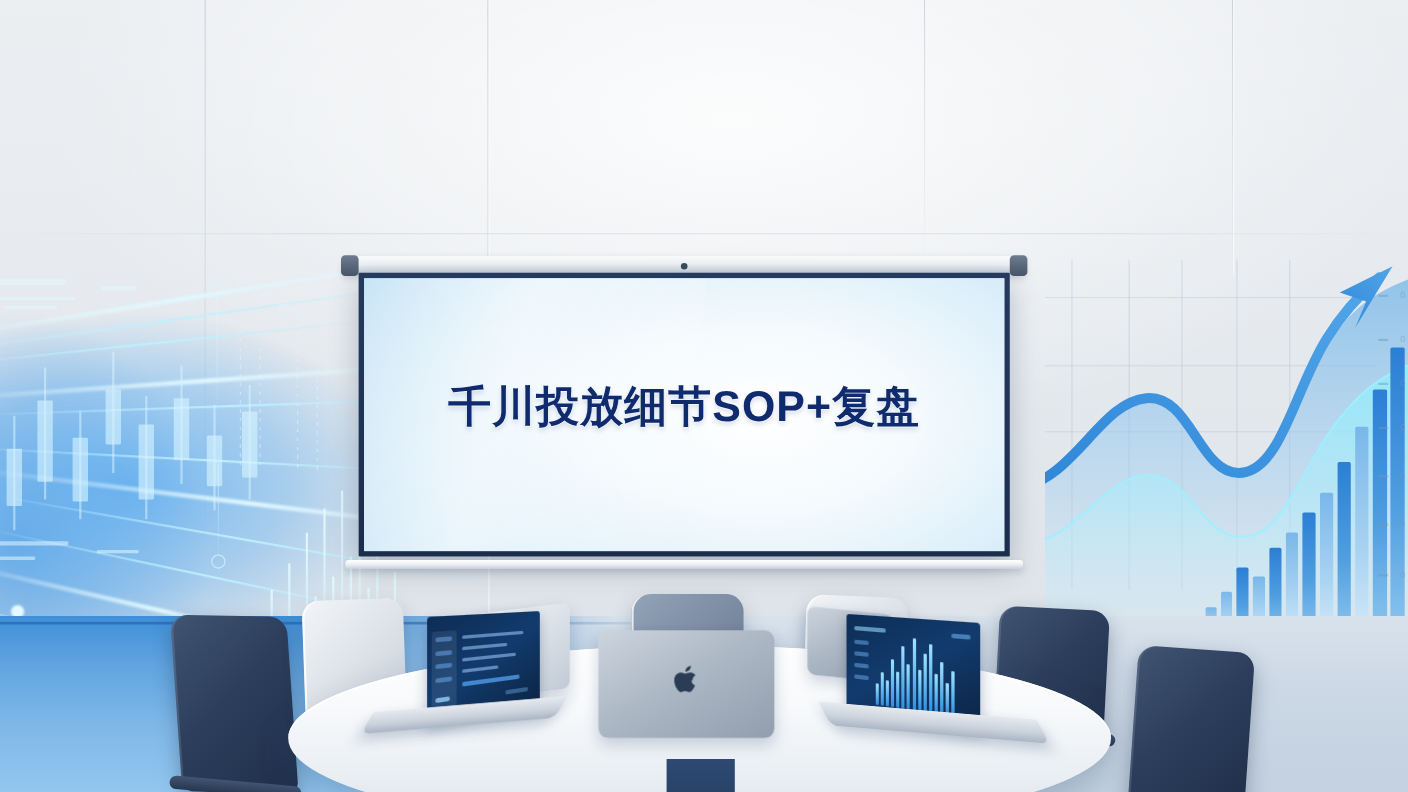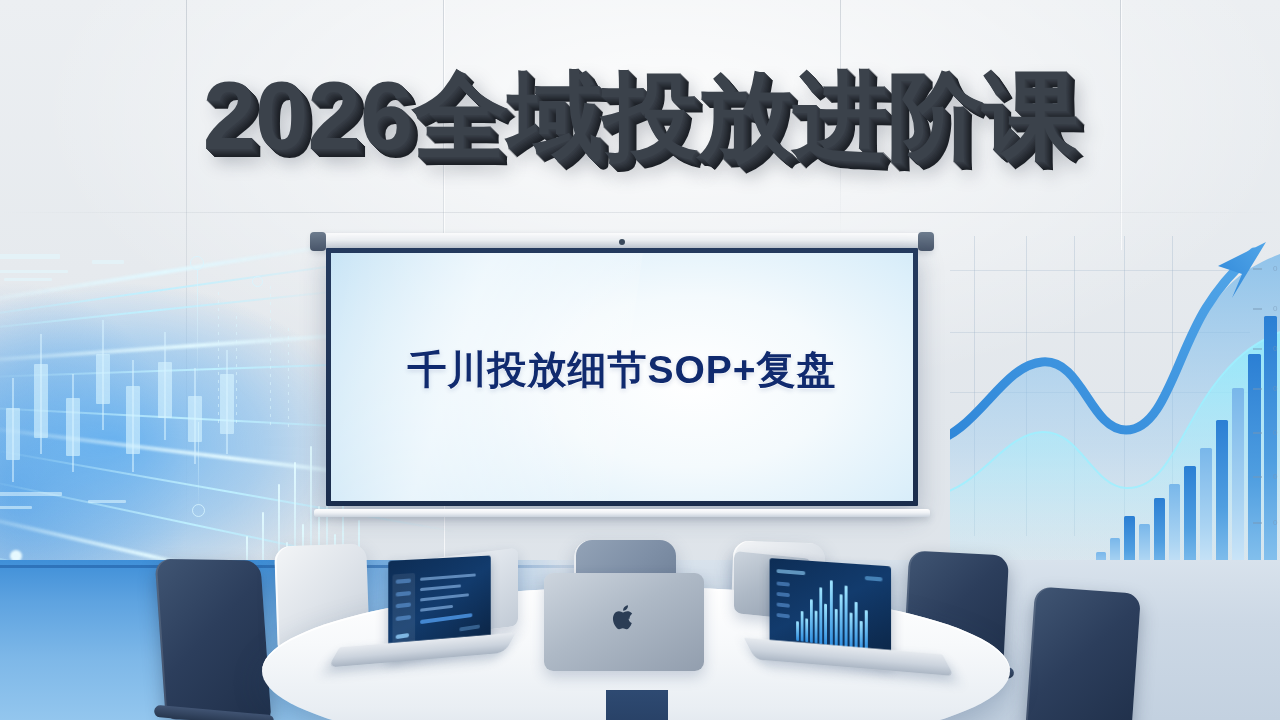--- a/index.html
+++ b/index.html
@@ -465,15 +465,14 @@
       <div class="spark" style="left:60%;height:56%;"></div>
       <div class="spark" style="left:64%;height:66%;"></div>
       <div class="spark" style="left:68%;height:38%;"></div>
       <div class="spark" style="left:72%;height:50%;"></div>
       <div class="spark" style="left:76%;height:30%;"></div>
       <div class="spark" style="left:80%;height:42%;"></div>
     </div>
     <div class="deck" style="left:-10px;top:84px;width:190px;height:22px;transform:skewX(28deg) skewY(5deg);"></div>
   </div>
 
-  <div class="headline">2026全域投放进阶课</div>
 
 </div>
 
 </body></html>

